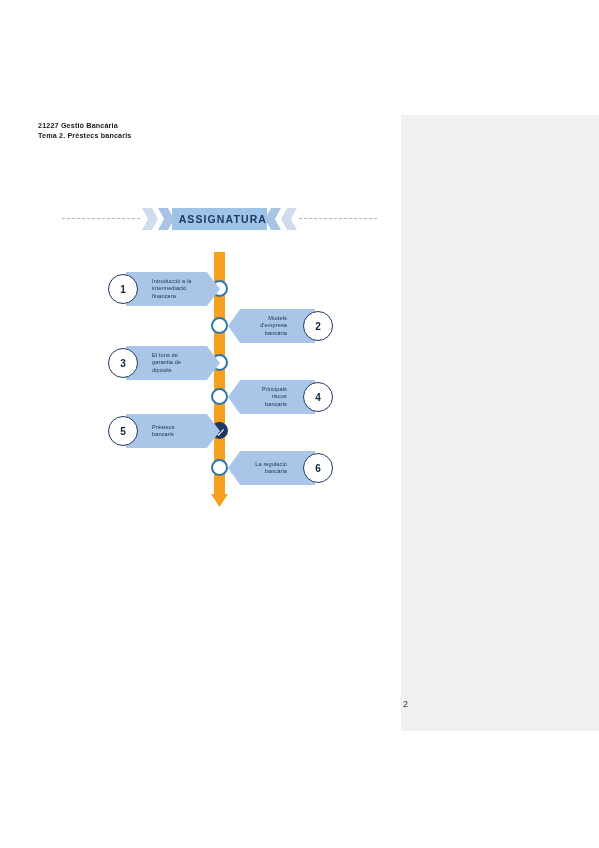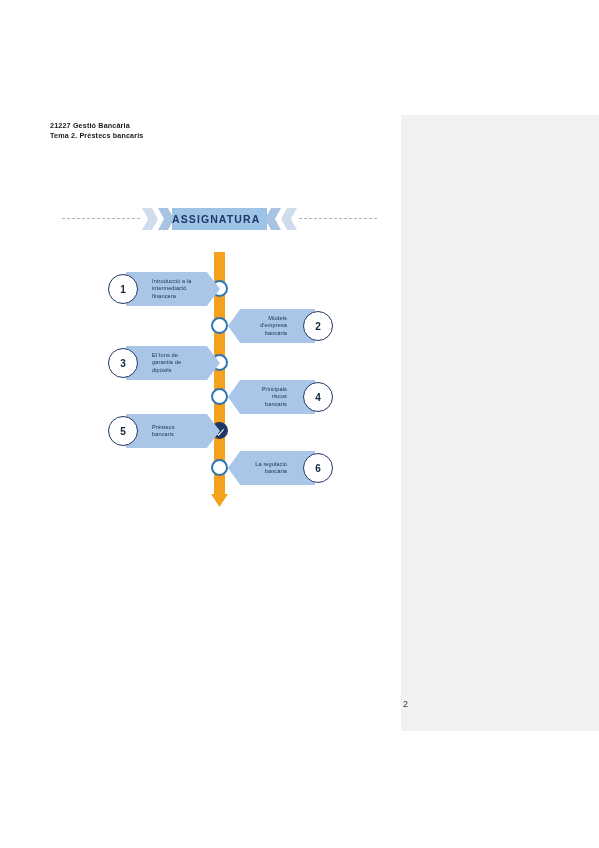--- a/index.html
+++ b/index.html
@@ -37,21 +37,20 @@
   .doc-header {
     position: absolute;
     left: 38px;
     top: 121px;
     font-size: 7.2px;
     font-weight: bold;
     color: #1a1a1a;
     line-height: 10px;
     letter-spacing: 0.15px;
     white-space: nowrap;
-    margin-left: 12px;
   }
 
   
   .banner {
     position: absolute;
     left: 62px;
     top: 208px;
     width: 315px;
     height: 22px;
   }
@@ -93,21 +92,21 @@
     height: 22px;
     background: #9dc3e6;
   }
   .banner-label {
     position: absolute;
     left: 110px;
     right: 110px;
     top: 0;
     height: 22px;
     line-height: 22px;
-    text-align: left;
+    text-align: right;
     font-size: 10.5px;
     font-weight: bold;
     color: #1f3864;
     letter-spacing: 1.1px;
   }
 
   
   .timeline-bar {
     position: absolute;
     left: 214px;

